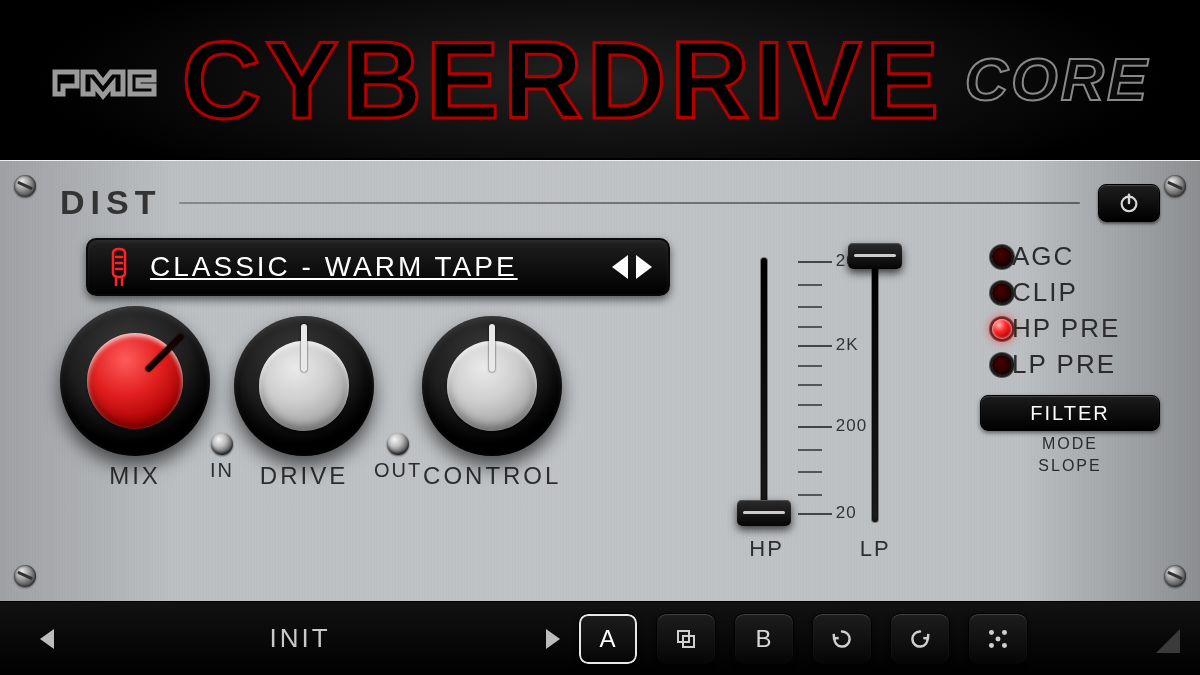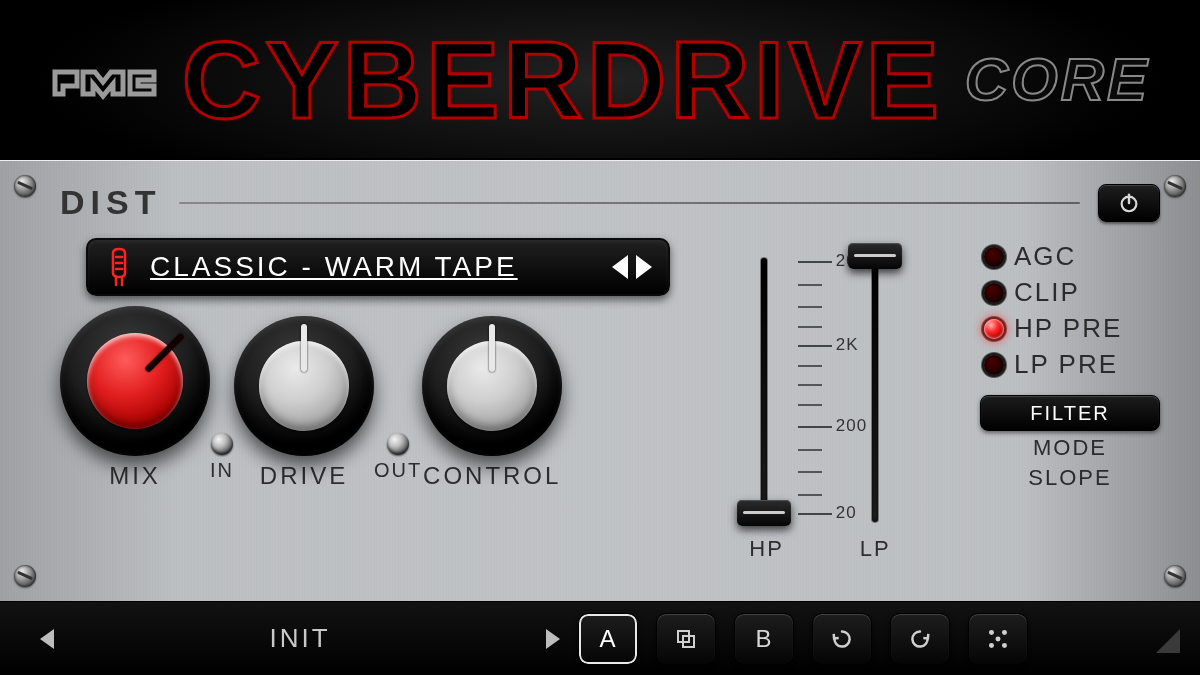--- a/index.html
+++ b/index.html
@@ -120,33 +120,33 @@
   .vslider .thumb{ position:absolute; left:50%; transform:translateX(-50%); width:54px;height:26px;border-radius:5px;
     background:linear-gradient(#2b2b2b,#050505); box-shadow:0 4px 8px rgba(0,0,0,.7), inset 0 1px 1px #555;}
   .vslider .thumb::after{content:"";position:absolute;left:6px;right:6px;top:11px;height:3px;background:#ccc;border-radius:2px;}
   .scale{ position:relative; width:60px; height:280px; }
   .scale .tick{position:absolute; left:6px; height:2px; background:#555; width:24px;}
   .scale .tick.big{ width:34px; background:#444;}
   .scale .ticklabel{position:absolute; left:44px; transform:translateY(-50%); font-size:17px; color:#333; letter-spacing:1px;}
   .sl-label{ font-size:22px;color:#2d2d2d;letter-spacing:2px;text-align:right; margin-top:6px;}
 
   
-  .opt-row{ display:flex; align-items:center; gap:10px; margin:5px 4px; cursor:pointer;}
+  .opt-row{ display:flex; align-items:center; margin:5px 12px; cursor:pointer;}
   .led{ width:20px;height:20px;border-radius:50%;
     background:radial-gradient(circle at 35% 30%,#4a0000,#280000 60%,#000);
     box-shadow: inset 0 0 4px #000, 0 0 0 2px #1b1b1b, 0 0 0 3px #555, 0 1px 2px rgba(0,0,0,.7);}
   .led.on{ background:radial-gradient(circle at 35% 30%,#ffb3b3,#ff2a2a 35%,#b80000 70%,#500000); box-shadow: 0 0 10px 2px rgba(255,40,40,.8), inset 0 0 3px #fff, 0 0 0 2px #1b1b1b, 0 0 0 3px #555;}
   .opt-label{ font-size:26px; letter-spacing:2px; color:#2b2b2b; }
   .pill{
     height:36px; min-width:120px; border-radius:8px; background:linear-gradient(#1c1c1c,#000);
     border:1px solid #000; box-shadow:inset 0 1px 1px #444, 0 2px 4px rgba(0,0,0,.5);
     display:flex;align-items:center;justify-content:center; color:#fff; font-size:20px; letter-spacing:2px; cursor:pointer;
     margin: 4px 0;
   }
-  .pill-label{ font-size:22px;color:#2b2b2b;letter-spacing:2px;text-align:center; margin-bottom:4px;}
+  .pill-label{ font-size:16px;color:#2b2b2b;letter-spacing:2px;text-align:center; margin-bottom:4px;}
 
   
   .footer{
     height:74px; background:linear-gradient(#121212,#000);
     border-top:1px solid #000;
     display:flex; align-items:center; padding:0 20px 0 40px; gap:8px;
   }
   .preset-nav{ flex:0 0 520px; display:flex; align-items:center; color:#c9c9c9; }
   .ftri{ width:0;height:0;border-top:10px solid transparent;border-bottom:10px solid transparent; cursor:pointer;}
   .ftri.left{ border-right:14px solid #bcbcbc;} .ftri.right{ border-left:14px solid #bcbcbc;}

